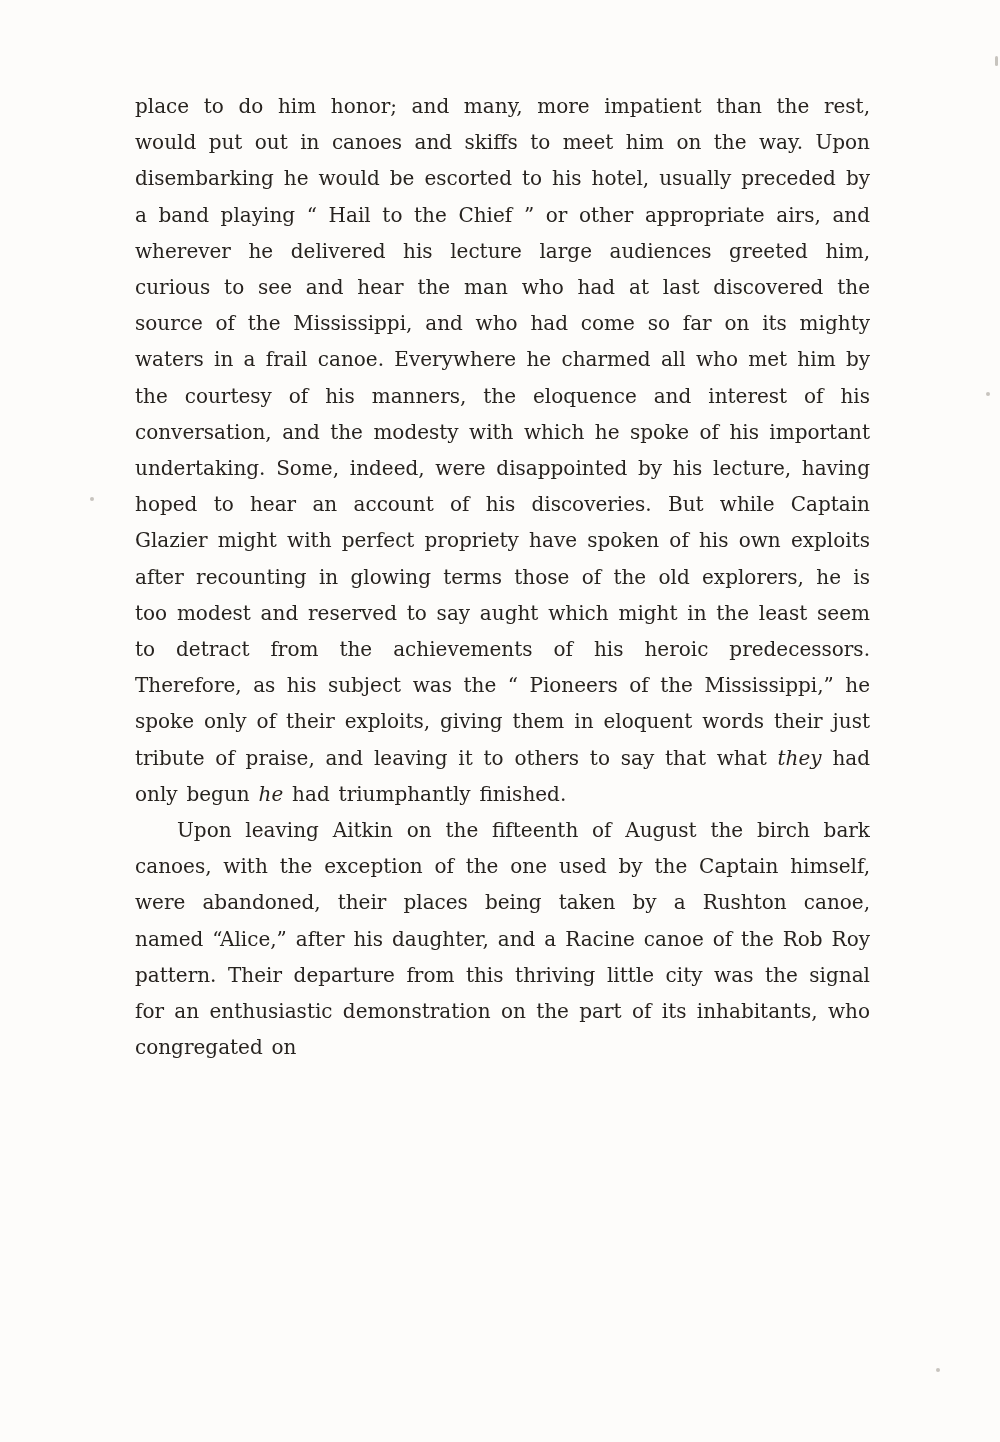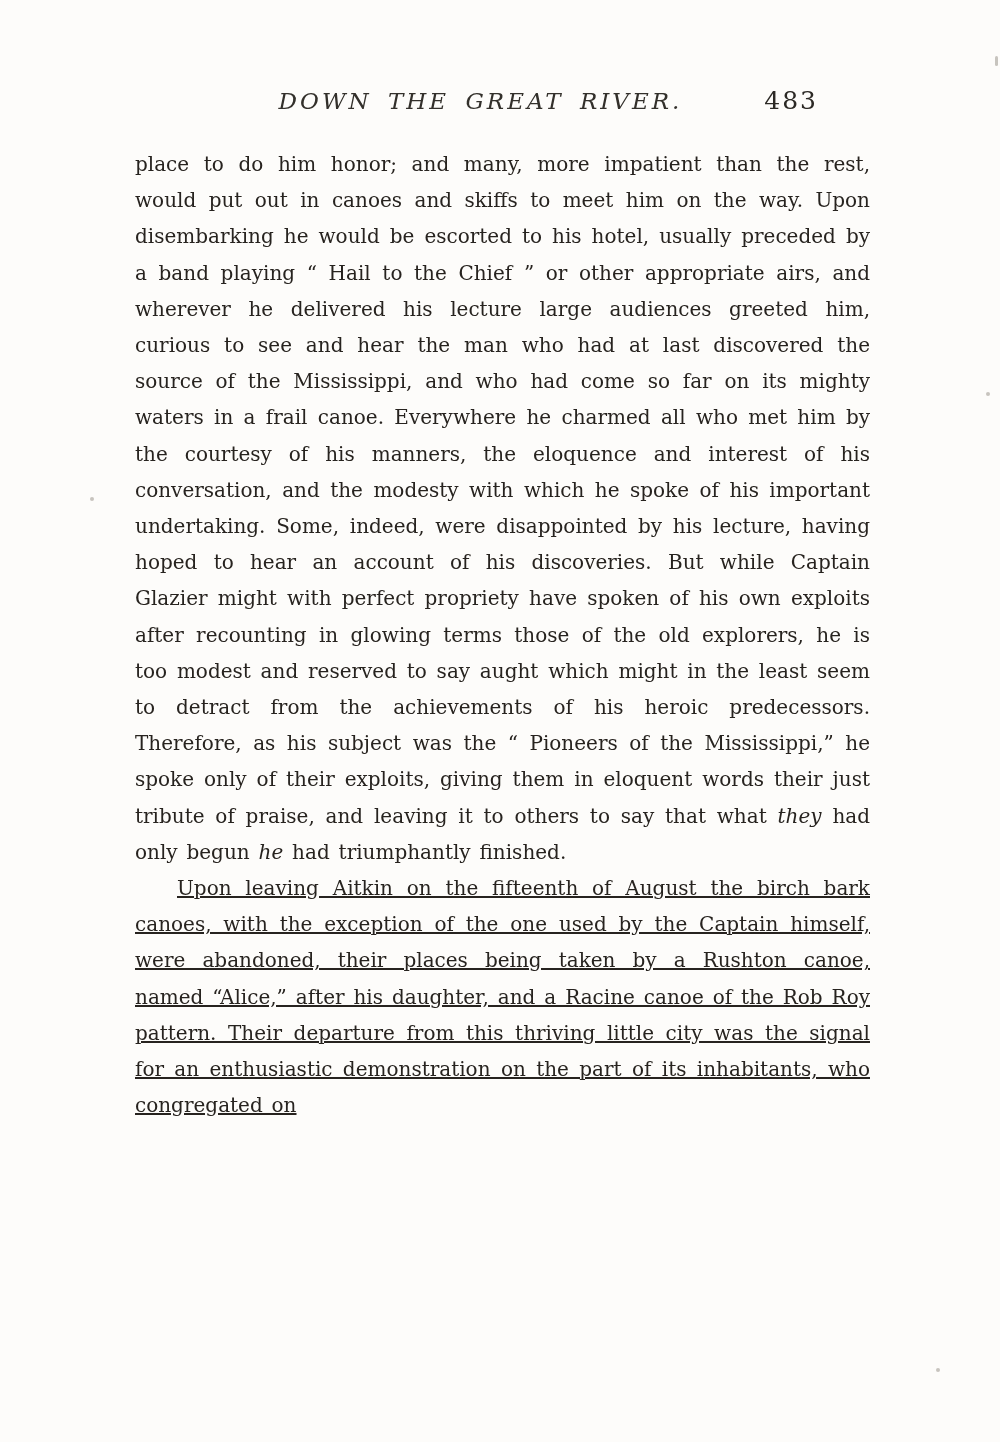--- a/index.html
+++ b/index.html
@@ -45,21 +45,20 @@
   .page-body p {
     margin: 0;
     font-size: 20px;
     line-height: 36.2px;
     text-align: justify;
     word-spacing: 2.5px;
     color: #27231f;
   }
   .page-body p.indent {
     text-indent: 42px;
-    text-decoration: underline;
   }
   .page-body em {
     font-style: italic;
   }
   
   .speck {
     position: absolute;
     background: #9a958d;
     border-radius: 50%;
     opacity: 0.55;
@@ -67,24 +66,20 @@
   .speck.s1 { width: 3px; height: 10px; right: 2px; top: 56px; border-radius: 2px; }
   .speck.s2 { width: 4px; height: 4px; right: 10px; top: 392px; }
   .speck.s3 { width: 4px; height: 4px; left: 90px; top: 497px; }
   .speck.s4 { width: 4px; height: 4px; right: 60px; top: 1368px; }
 </style>
 </head>
 <body>
 
 <div class="scan-page">
 
-  <div class="page-header">
-    <span class="running-title">DOWN THE GREAT RIVER.</span>
-    <span class="page-number">483</span>
-  </div>
 
   <div class="page-body">
       <p><span>place to do him honor; and many, more impatient than the rest, would put out in canoes and skiffs to meet him on the way.  Upon disembarking he would be escorted to his hotel, usually preceded by a band playing “ Hail to the Chief ” or other appropriate airs, and wherever he delivered his lecture large audiences greeted him, curious to see and hear the man who had at last discovered the source of the Mississippi, and who had come so far on its mighty waters in a frail canoe.  Everywhere he charmed all who met him by the courtesy of his manners, the eloquence and interest of his conversation, and the modesty with which he spoke of his important undertaking.  Some, indeed, were disappointed by his lecture, having hoped to hear an account of his discoveries.  But while Captain Glazier might with perfect propriety have spoken of his own exploits after recounting in glowing terms those of the old explorers, he is too modest and reserved to say aught which might in the least seem to detract from the achievements of his heroic predecessors. Therefore, as his subject was the “ Pioneers of the Mississippi,” he spoke only of their exploits, giving them in eloquent words their just tribute of praise, and leaving it to others to say that what </span><em>they</em><span> had only begun </span><em>he</em><span> had triumphantly finished.</span></p>
       <p class="indent"><span>Upon leaving Aitkin on the fifteenth of August the birch bark canoes, with the exception of the one used by the Captain himself, were abandoned, their places being taken by a  Rushton canoe, named “Alice,” after his  daughter,  and  a  Racine  canoe  of  the  Rob Roy pattern.   Their  departure  from  this  thriving little city was the signal for an enthusiastic demonstration on the part of its inhabitants, who congregated on</span></p>
     </div>
 
   <span class="speck s1"></span>
   <span class="speck s2"></span>
   <span class="speck s3"></span>
   <span class="speck s4"></span>

